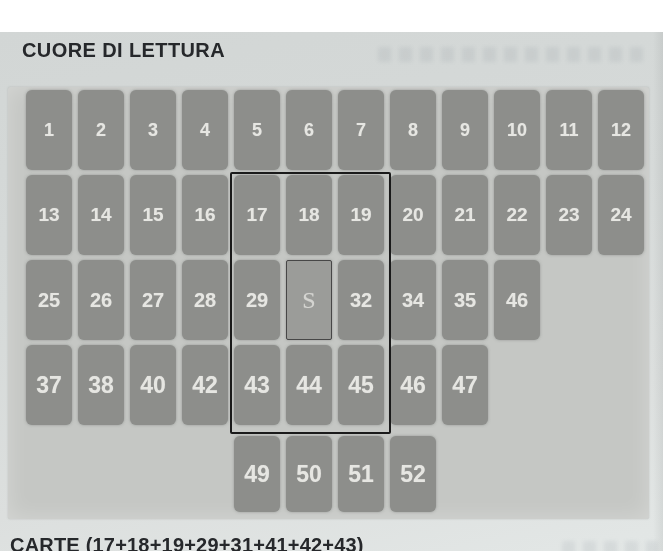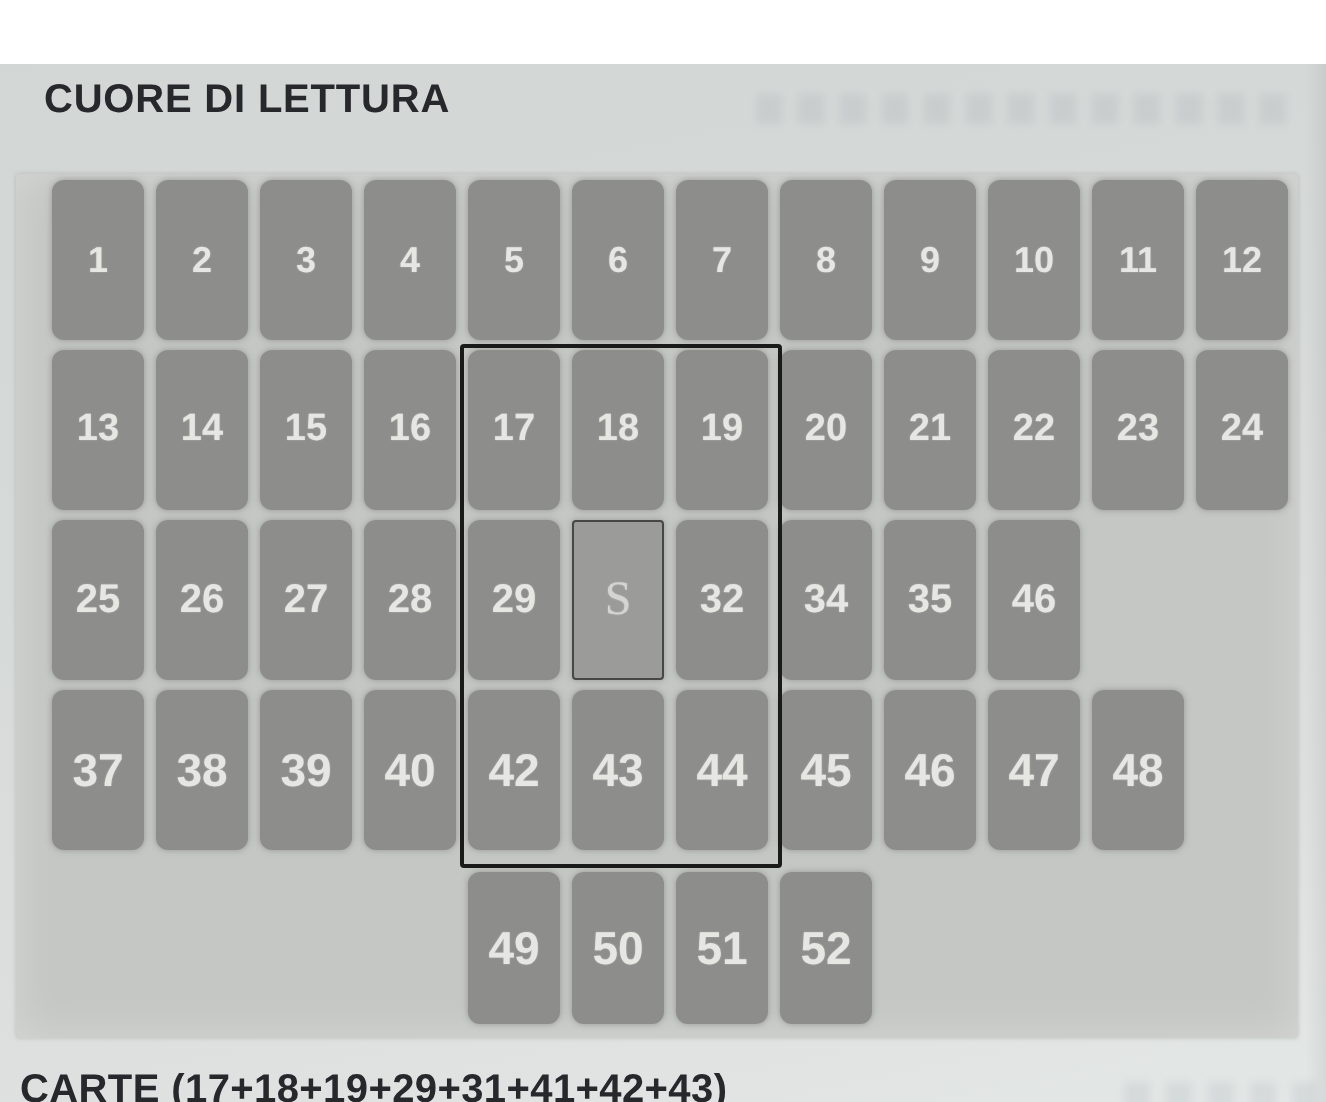--- a/index.html
+++ b/index.html
@@ -125,29 +125,27 @@
           <div class="card">29</div>
           <div class="card special">S</div>
           <div class="card">32</div>
           <div class="card">34</div>
           <div class="card">35</div>
           <div class="card">46</div>
         </div>
         <div class="card-row row-3" style="left: 18px;">
           <div class="card">37</div>
           <div class="card">38</div>
-          <div class="card">39</div>
           <div class="card">40</div>
           <div class="card">42</div>
           <div class="card">43</div>
           <div class="card">44</div>
           <div class="card">45</div>
           <div class="card">46</div>
           <div class="card">47</div>
-          <div class="card">48</div>
         </div>
         <div class="card-row row-4" style="left: 226px;">
           <div class="card">49</div>
           <div class="card">50</div>
           <div class="card">51</div>
           <div class="card">52</div>
         </div>
       </div>
     <div class="highlight-rect"></div>
   </div>

